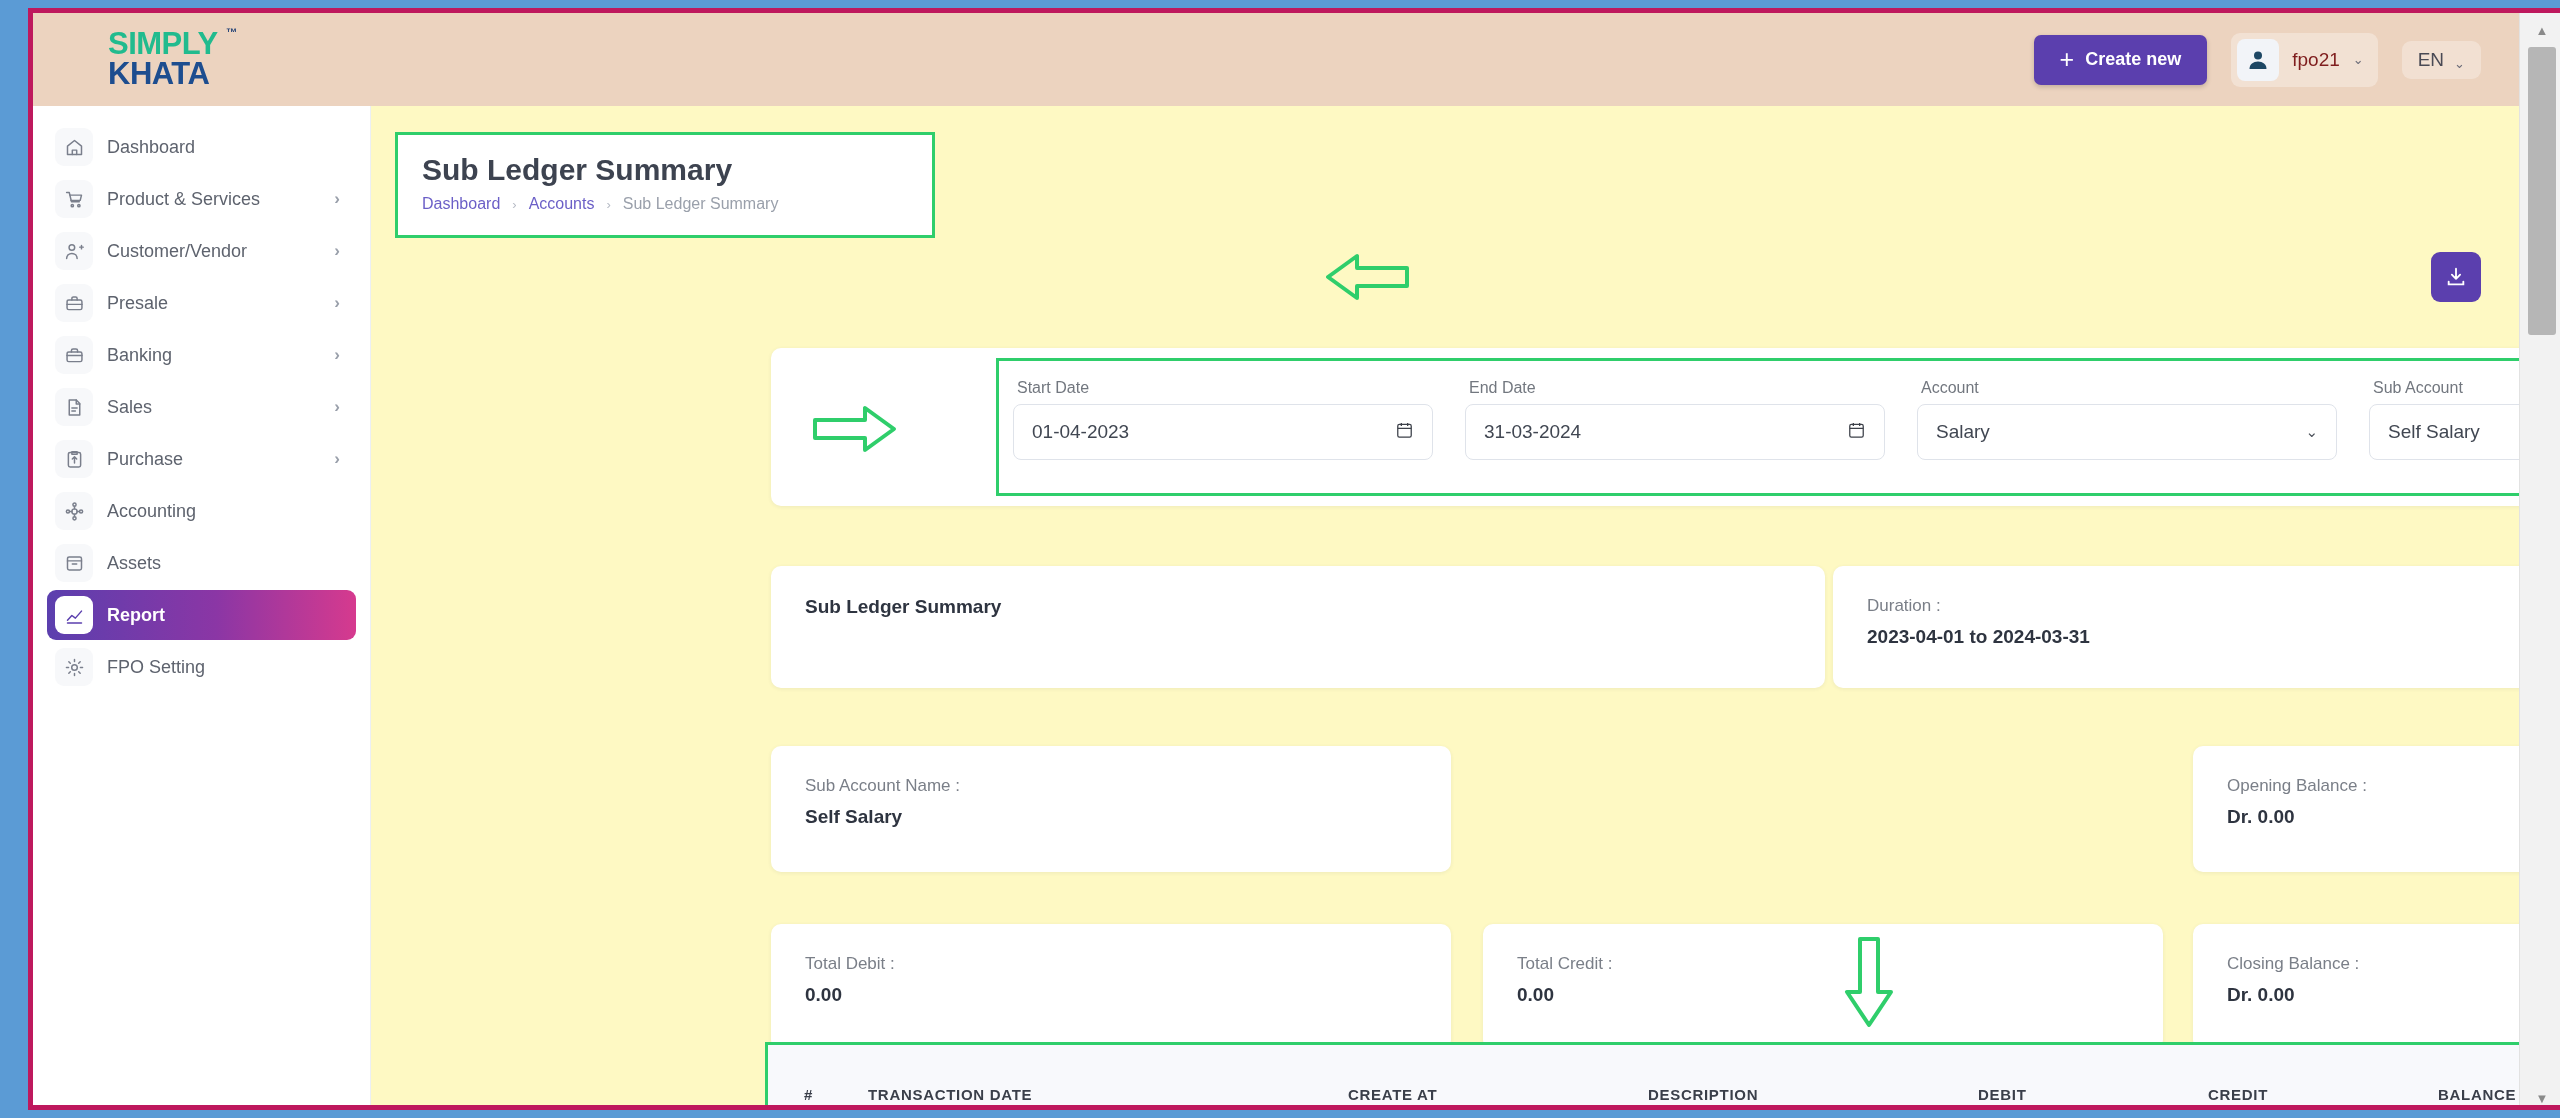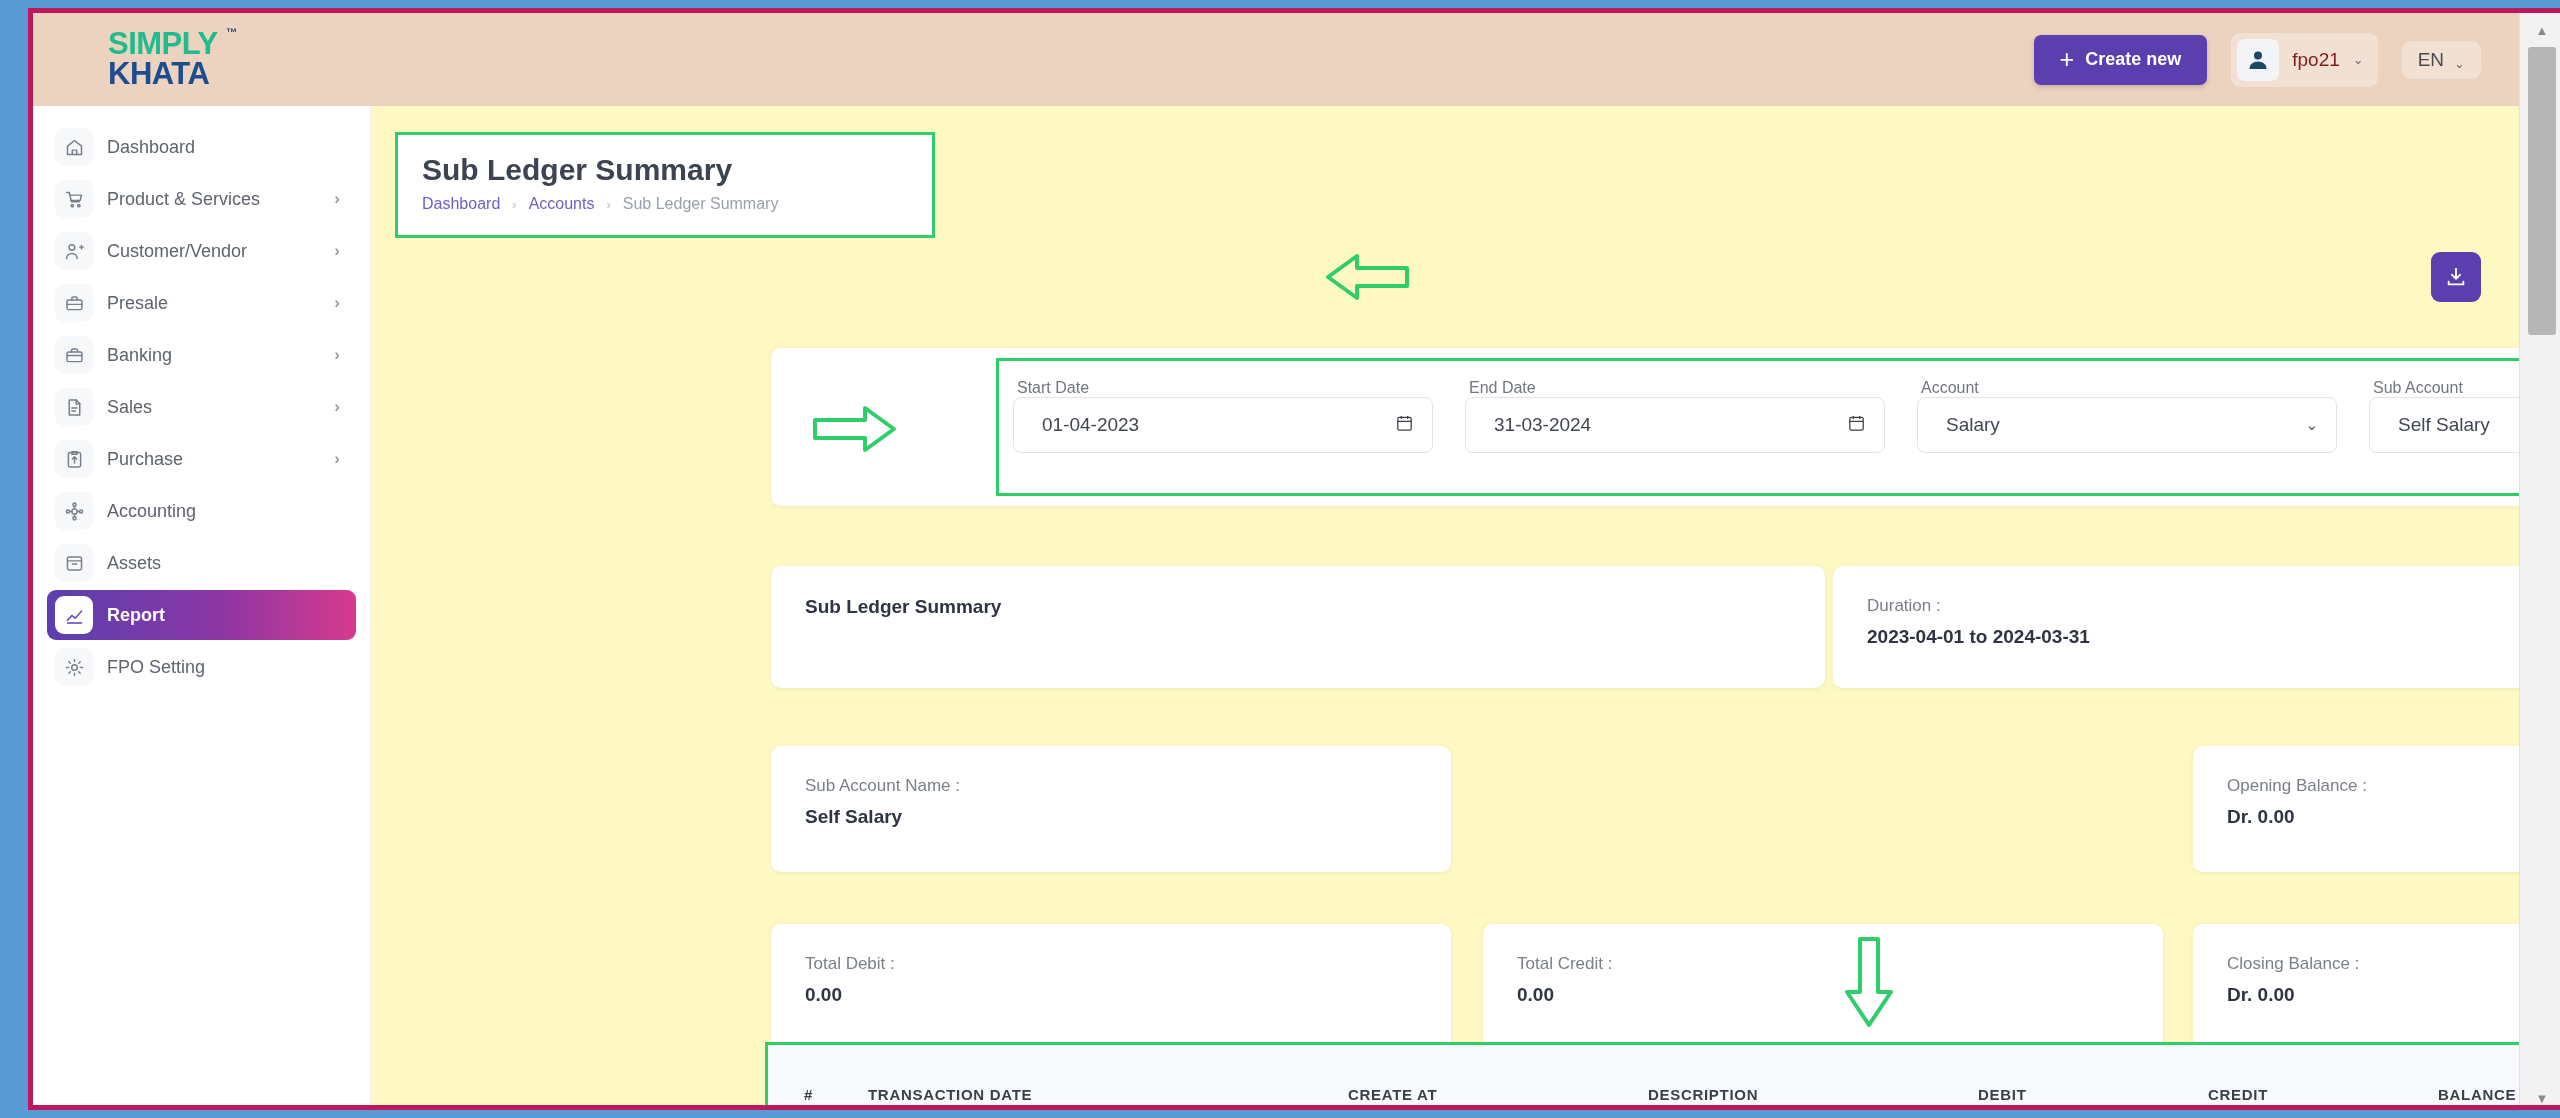--- a/index.html
+++ b/index.html
@@ -156,30 +156,30 @@
     box-shadow: 0 1px 4px rgba(30,40,70,.07);
   }
   .filter-box {
     position: absolute; left: 225px; top: 10px;
     width: 1838px; height: 138px;
     border: 3px solid #2fce6b;  
     display: flex; align-items: flex-start;
     padding: 18px 14px 0 14px; gap: 32px;
   }
   .fld { display: flex; flex-direction: column; }
-  .fld-label { font-size: 16px; color: #72777f; padding-left: 4px; }
+  .fld-label { font-size: 16px; color: #72777f; margin-bottom: 7px; padding-left: 4px; }
   .fld-input {
     display: flex; align-items: center;
     width: 420px; height: 56px;
     background: #fff; border: 1px solid #dfe3ea; border-radius: 8px;
     padding: 0 18px;
     font-size: 19px; color: #414752;
     font-family: "Liberation Sans", sans-serif;
   }
-  .fld-input span.val { flex: 1; margin-left: 10px; }
+  .fld-input span.val { flex: 1; }
   .cal-ico svg { width: 19px; height: 20px; stroke: #3c4049; fill: none; stroke-width: 1.6; }
   .sel-caret { font-size: 15px; color: #4a4f58; }
 
   
   .card {
     position: absolute; background: #fff;
     border-radius: 10px;
     box-shadow: 0 1px 4px rgba(30,40,70,.07);
     padding: 30px 34px;
   }

